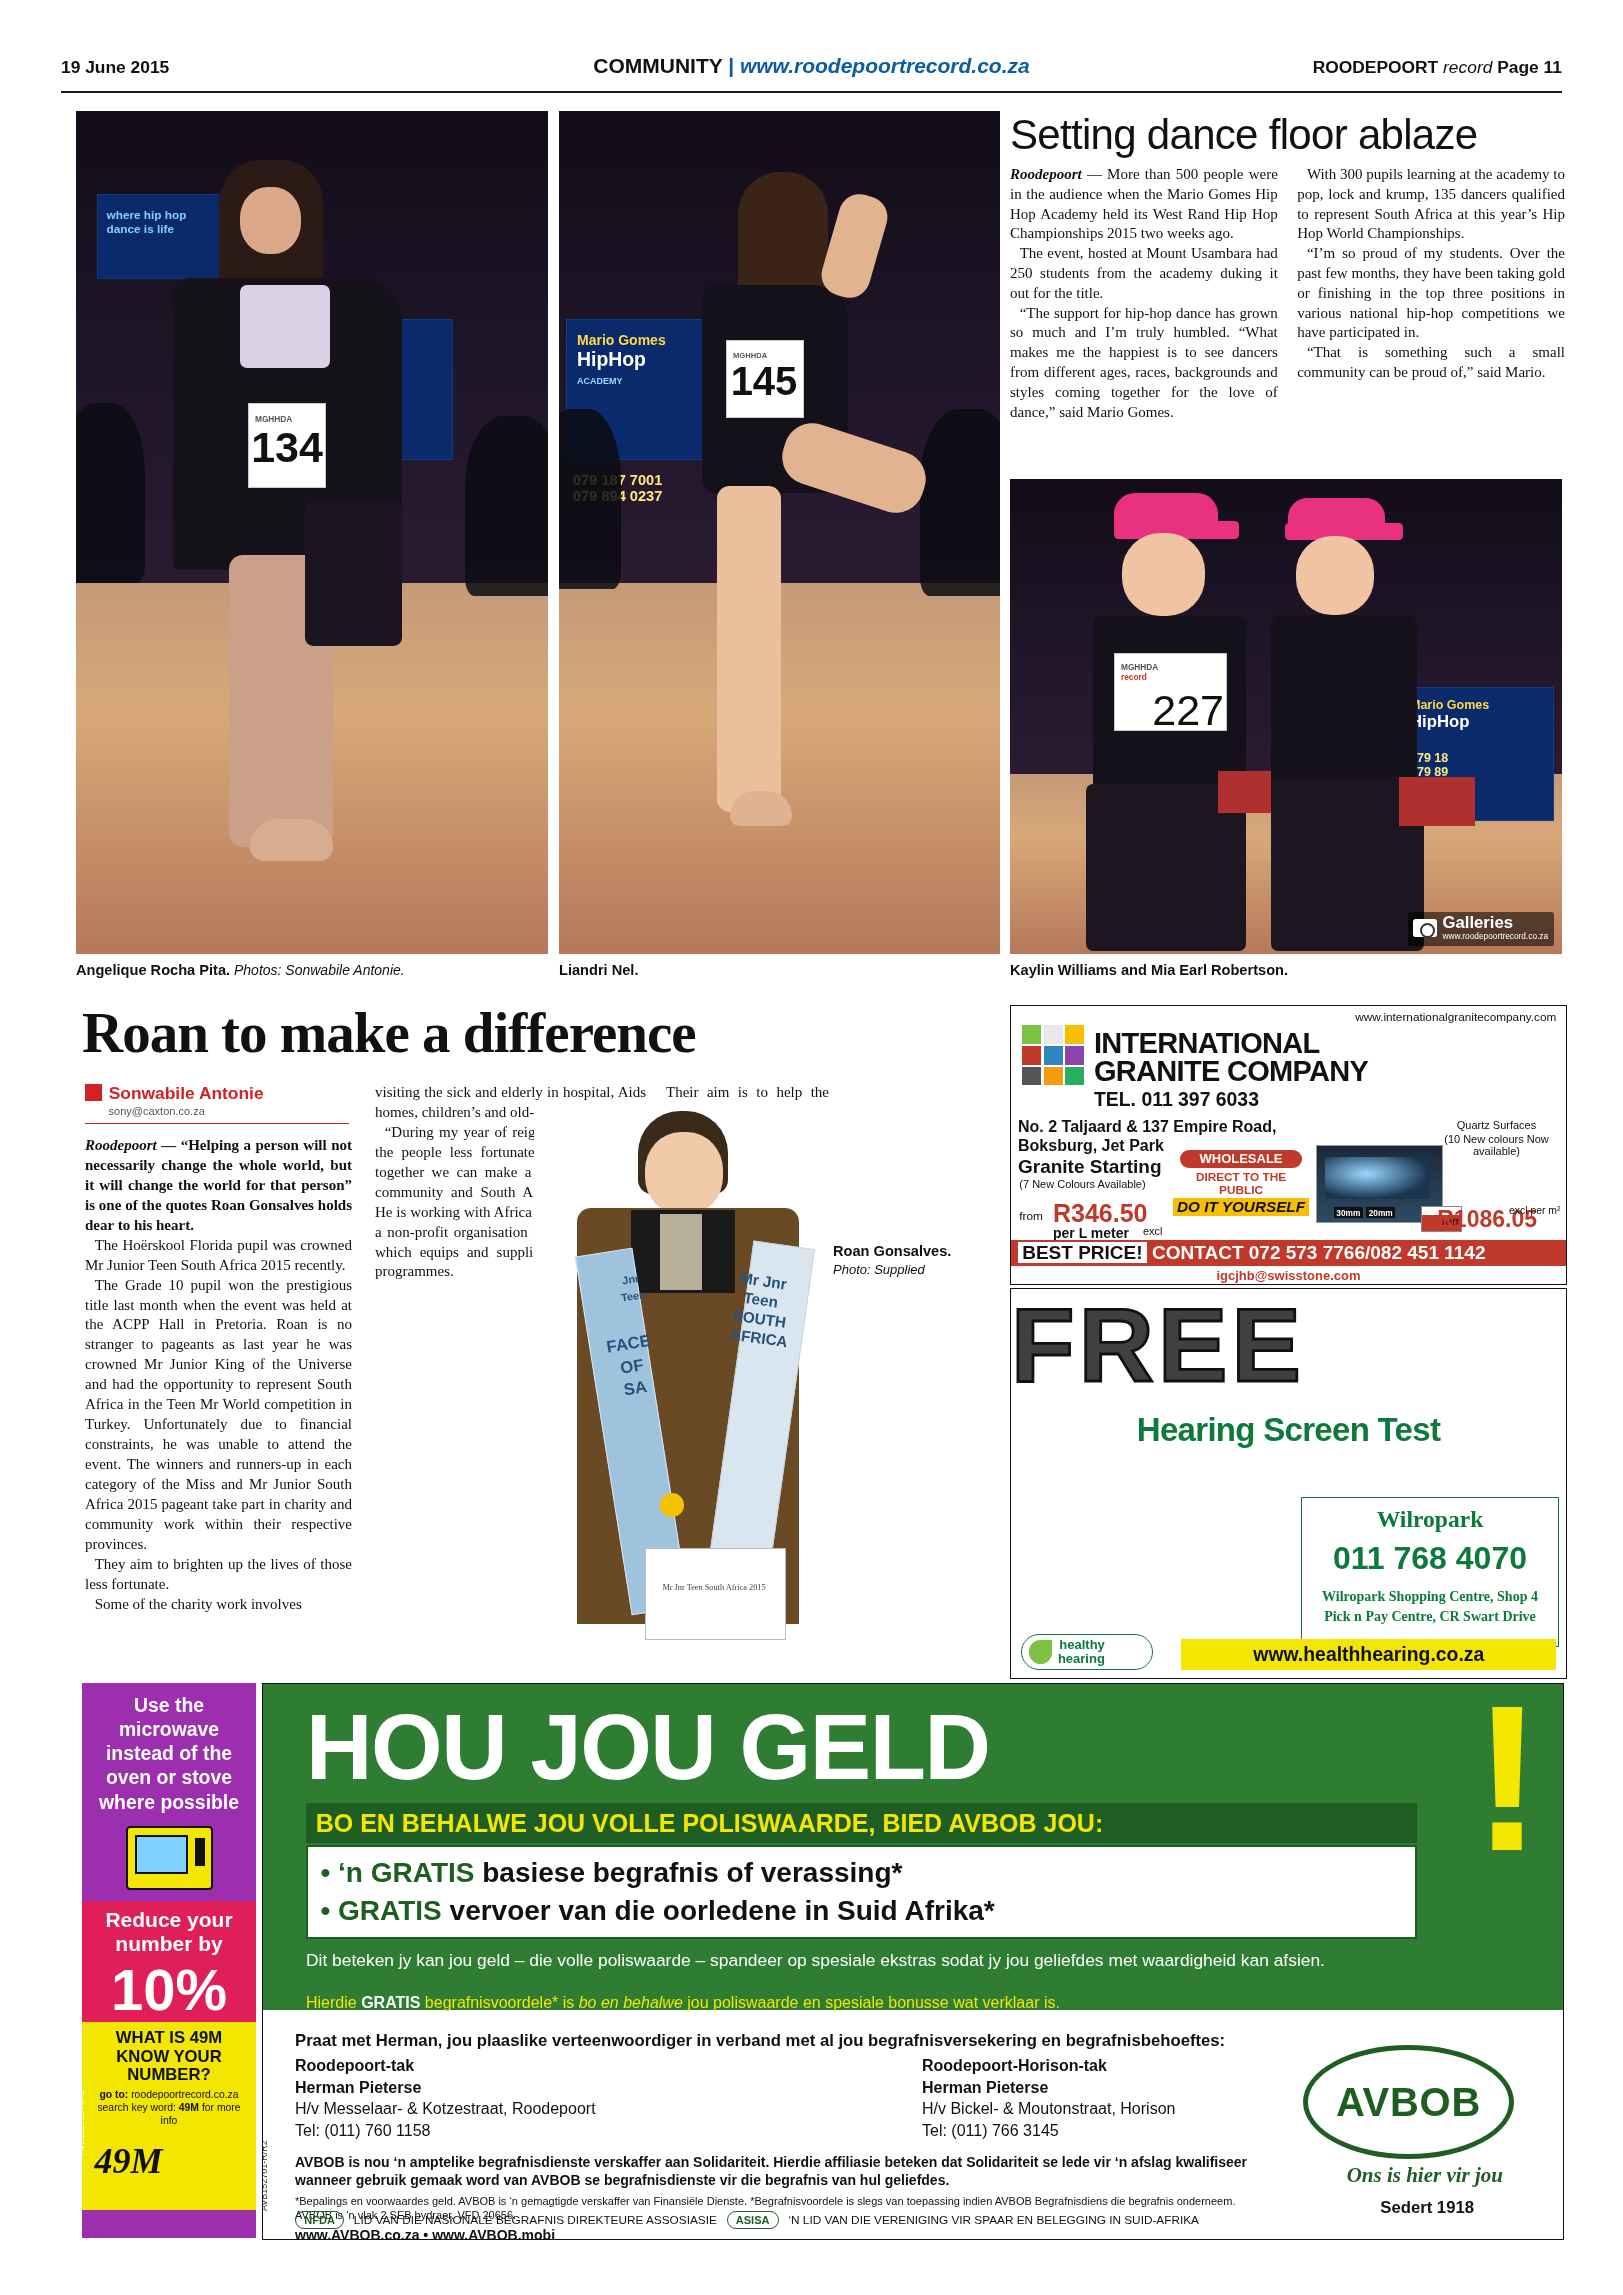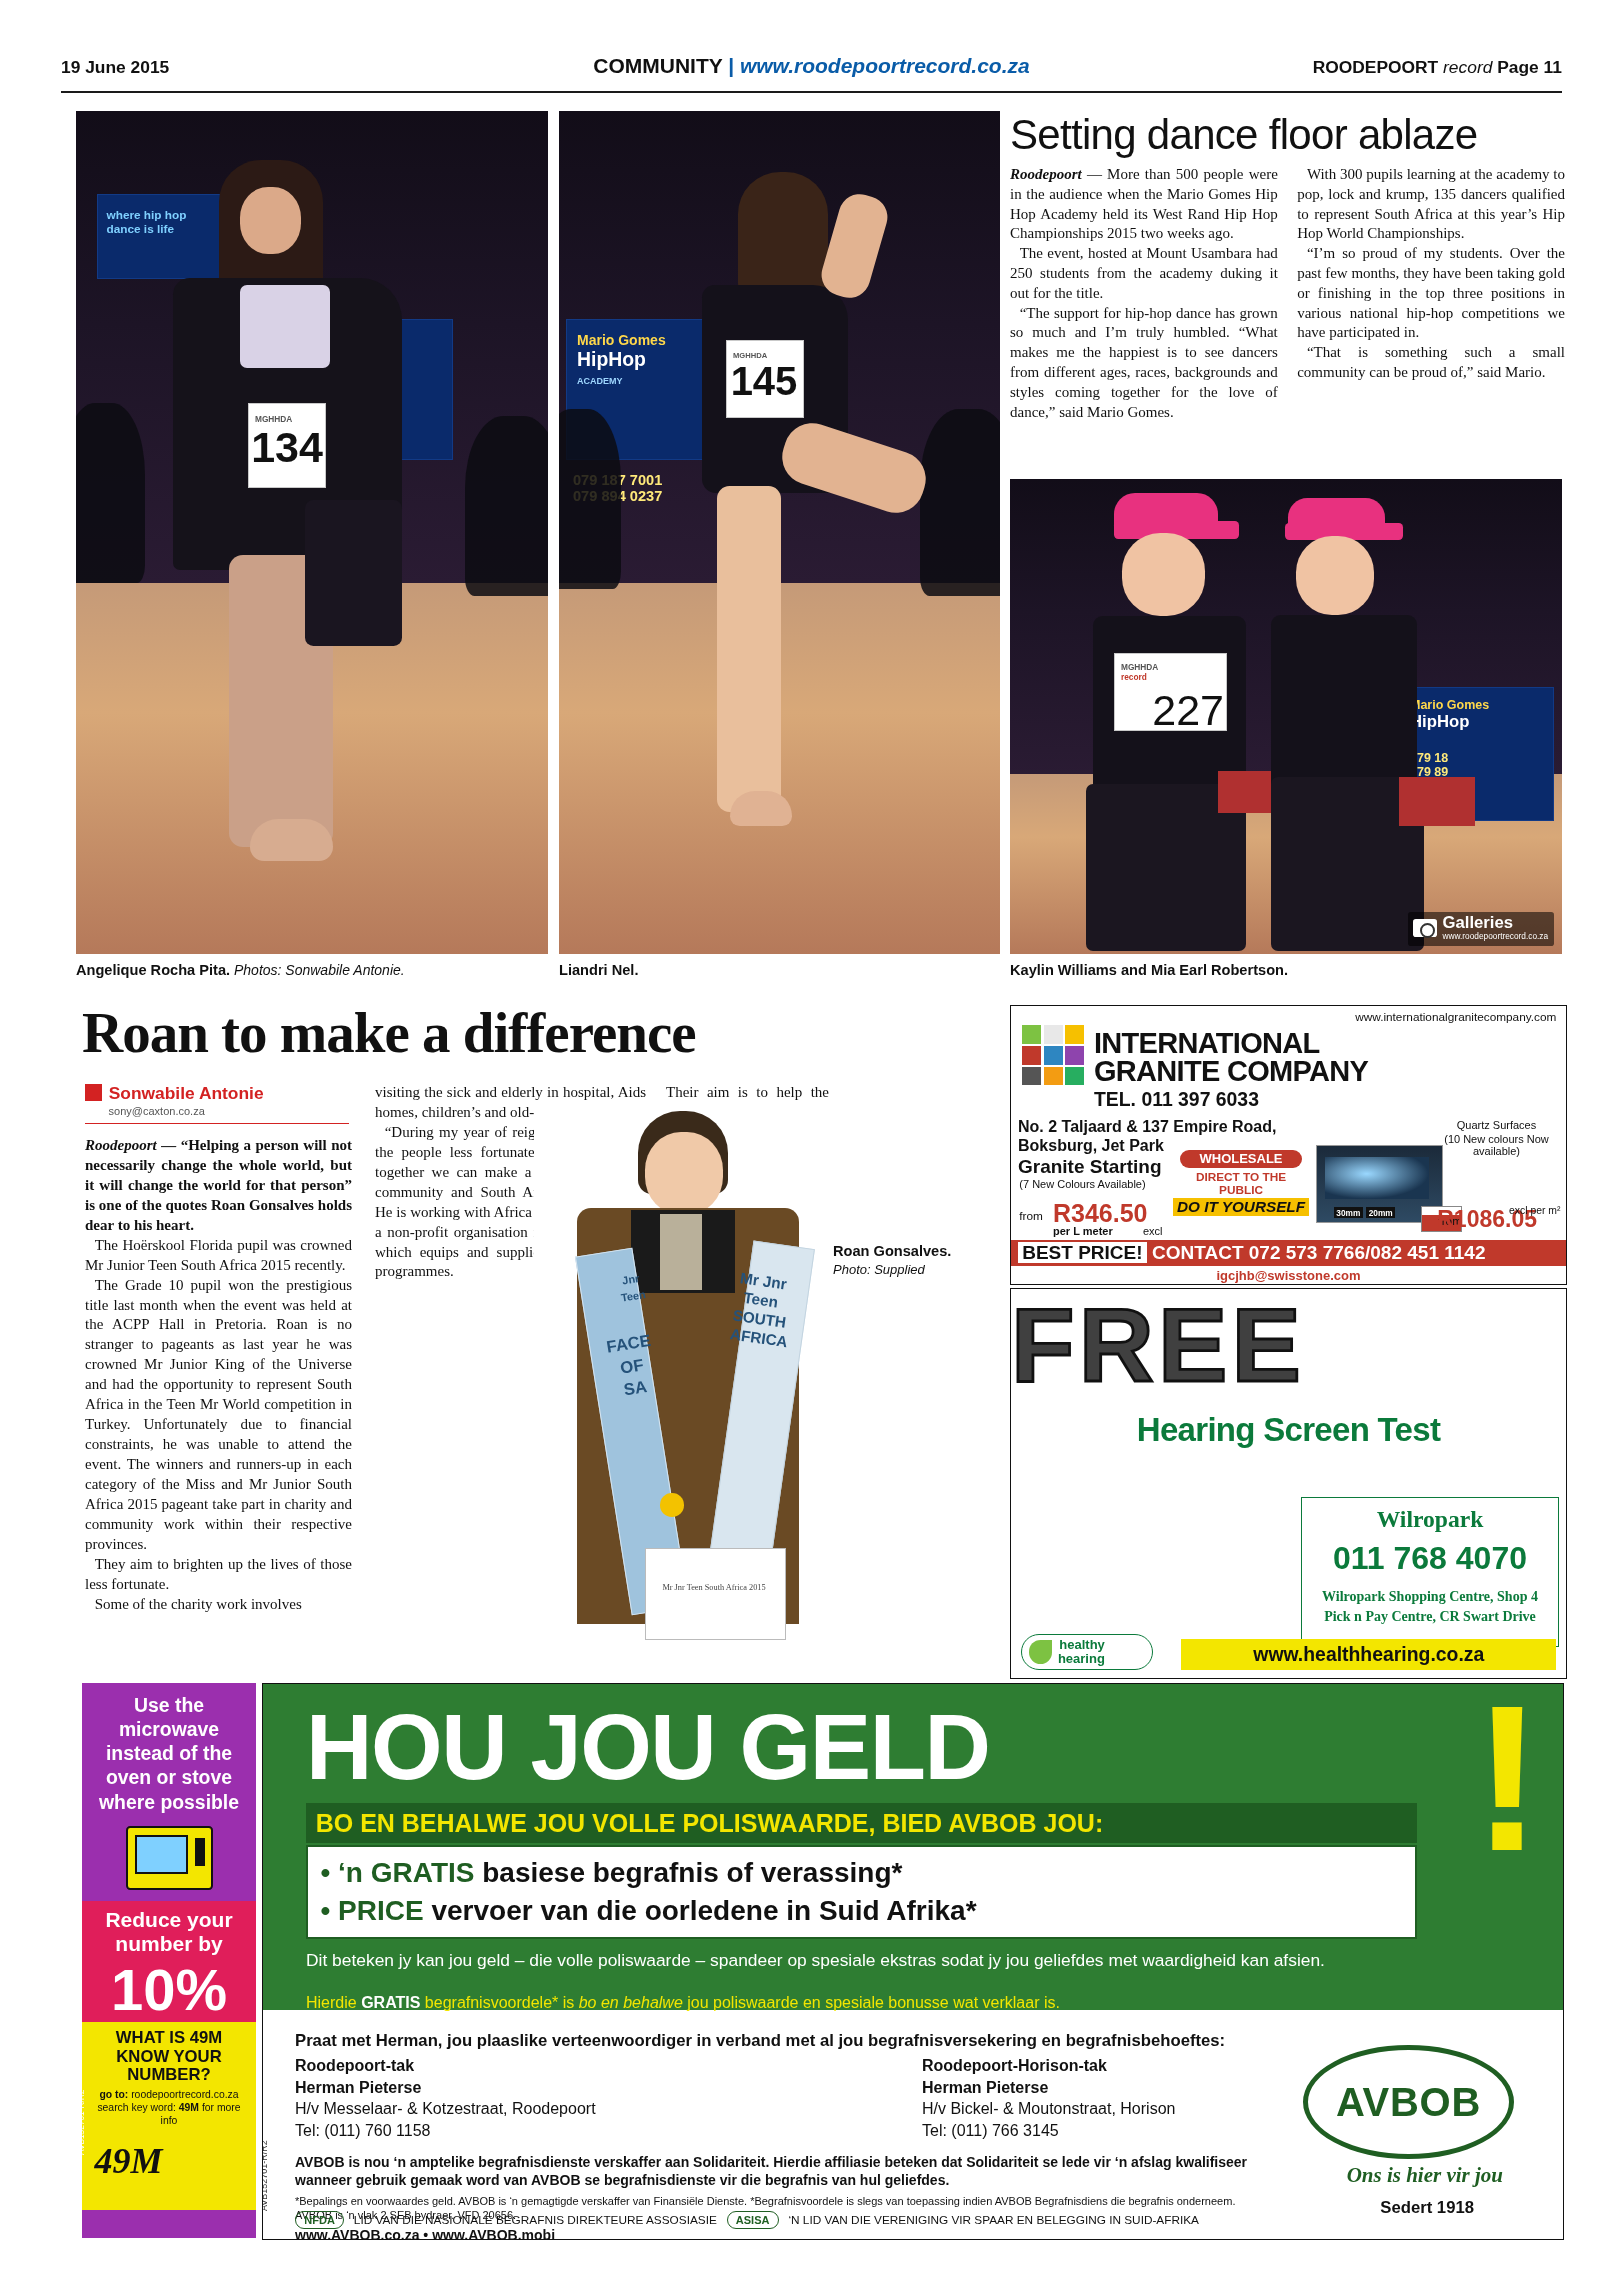--- a/index.html
+++ b/index.html
@@ -84,21 +84,21 @@
      linear-gradient(#f39c12,#f39c12) 21.5px 42px/19.4px 18px no-repeat,
      linear-gradient(#27ae60,#27ae60) 43px 42px/19.4px 18px no-repeat;}
   .gr-t1{position:absolute;left:83px;top:21px;font-family:"Liberation Sans",sans-serif;font-weight:bold;font-size:29px;letter-spacing:-0.7px;}
   .gr-t2{position:absolute;left:83px;top:49px;font-family:"Liberation Sans",sans-serif;font-weight:bold;font-size:29px;letter-spacing:-0.7px;}
   .gr-tel{position:absolute;left:83px;top:82px;font-family:"Liberation Sans",sans-serif;font-weight:bold;font-size:19.4px;}
   .gr-addr{position:absolute;left:7px;top:111px;width:319px;font-family:"Liberation Sans",sans-serif;font-weight:bold;font-size:16px;line-height:1.2;}
   .gr-start{position:absolute;left:7px;top:150px;font-family:"Liberation Sans",sans-serif;font-weight:bold;font-size:19px;}
   .gr-new{position:absolute;left:8.3px;top:172px;font-family:"Liberation Sans",sans-serif;font-size:11px;line-height:1.15;}
   .gr-from1{position:absolute;left:8.3px;top:203px;font-family:"Liberation Sans",sans-serif;font-size:11.8px;}
   .gr-price1{position:absolute;left:42px;top:193px;font-family:"Liberation Sans",sans-serif;font-weight:bold;font-size:25px;color:#c0392b;}
-  .gr-per1{position:absolute;left:42px;top:219px;font-family:"Liberation Sans",sans-serif;font-weight:bold;font-size:11px;}
+  .gr-per1{position:absolute;left:42px;top:219px;font-family:"Liberation Sans",sans-serif;font-weight:bold;font-size:14px;}
   .gr-excl1{position:absolute;left:132px;top:219px;font-family:"Liberation Sans",sans-serif;font-size:11px;}
   .gr-whole{position:absolute;left:169px;top:144px;width:122px;background:#c0392b;color:#fff;text-align:center;font-family:"Liberation Sans",sans-serif;font-weight:bold;font-size:13px;border-radius:9.7px;padding:1.4px 0;}
   .gr-direct{position:absolute;left:162px;top:165px;width:136px;text-align:center;font-family:"Liberation Sans",sans-serif;font-weight:bold;font-size:11.8px;color:#c0392b;line-height:1.1;}
   .gr-diy{position:absolute;left:162px;top:192px;width:136px;text-align:center;background:#f6c000;font-family:"Liberation Sans",sans-serif;font-weight:bold;font-size:15.3px;font-style:italic;}
   .gr-img{position:absolute;left:305px;top:139px;width:125px;height:76px;background:linear-gradient(180deg,#1b2a3a,#2e4a63);border:0.7px solid #999;}
   .gr-img:after{content:"";position:absolute;left:8.3px;top:11px;width:104px;height:42px;background:radial-gradient(ellipse at 40% 40%,#9ad8ff 0%,#1a3550 70%);}
   .gr-quartz{position:absolute;right:7px;top:111px;width:125px;text-align:center;font-family:"Liberation Sans",sans-serif;font-weight:bold;font-size:19px;line-height:1.05;}
   .gr-quartz span{display:block;font-weight:normal;font-size:11px;margin-top:2.8px;}
   .gr-sizes{position:absolute;left:312px;top:201px;width:83px;font-family:"Liberation Sans",sans-serif;font-size:8.3px;text-align:center;}
   .gr-sizes b{display:inline-block;background:#111;color:#fff;padding:0.7px 2.8px;margin:0 1.4px;}
@@ -403,21 +403,21 @@
     <div class="m49-code">AVB152701-R/R2</div>
   </div>
 
   <div class="ad-avbob">
     <div class="av-green"></div>
     <div class="av-hou">HOU JOU GELD</div>
     <div class="av-excl">!</div>
     <div class="av-sub">BO EN BEHALWE JOU VOLLE POLISWAARDE, BIED AVBOB JOU:</div>
     <div class="av-bullets">
       <div><span>• ‘n GRATIS</span><b> basiese begrafnis of verassing*</b></div>
-      <div><span>• PRICE</span><b> vervoer van die oorledene in Suid Afrika*</b></div>
+      <div><span>• GRATIS</span><b> vervoer van die oorledene in Suid Afrika*</b></div>
     </div>
     <div class="av-p1">Dit beteken jy kan jou geld – die volle poliswaarde – spandeer op spesiale ekstras sodat jy jou geliefdes met waardigheid kan afsien.</div>
     <div class="av-p2"><span>Hierdie </span><b>GRATIS</b><span> begrafnisvoordele* is </span><i>bo en behalwe</i><span> jou poliswaarde en spesiale bonusse wat verklaar is.</span></div>
 
     <div class="av-praat">Praat met Herman, jou plaaslike verteenwoordiger in verband met al jou begrafnisversekering en begrafnisbehoeftes:</div>
     <div class="av-col1">
       <b>Roodepoort-tak</b><br>
       <b>Herman Pieterse</b><br>
       <span>H/v Messelaar- &amp; Kotzestraat, Roodepoort</span><br>
       <span>Tel: (011) 760 1158</span>

